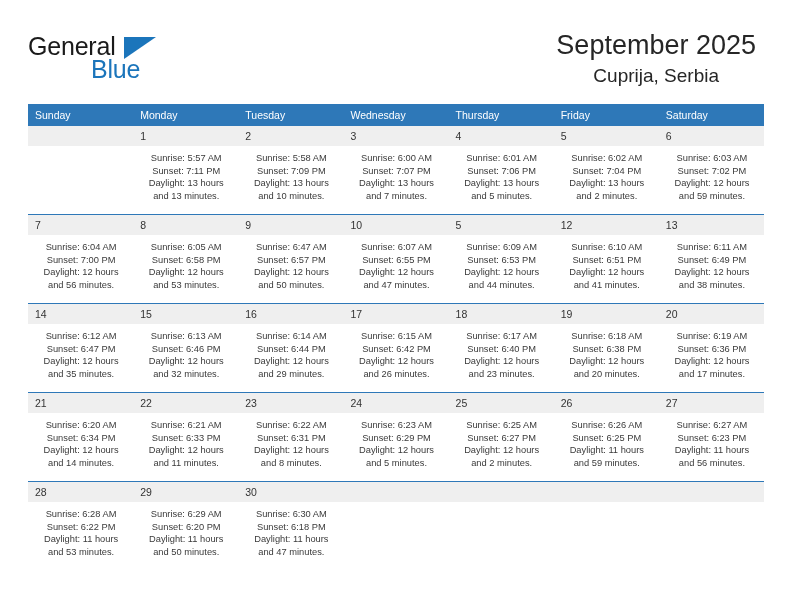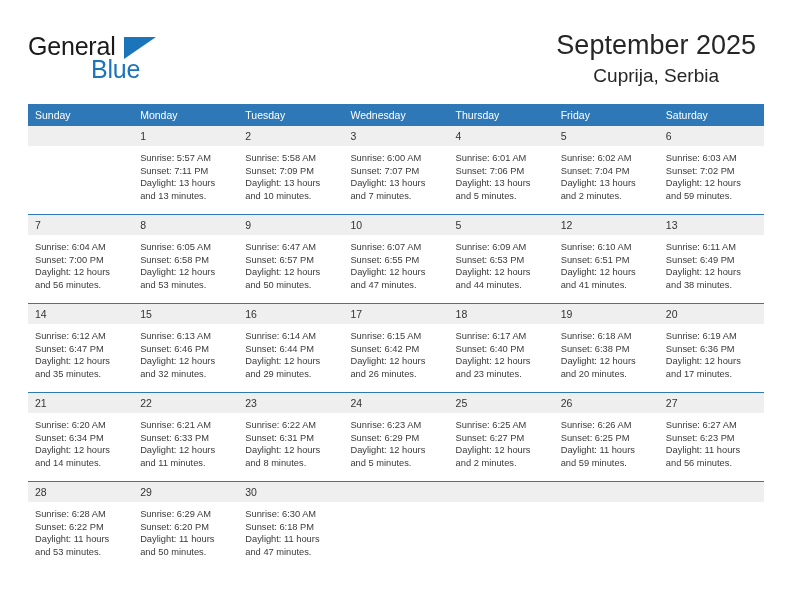--- a/index.html
+++ b/index.html
@@ -129,20 +129,21 @@
     height: 12px;
   }
   .daynum.empty {
     color: transparent;
   }
   .info {
     padding: 6px 6px 0 7px;
     font-size: 9.3px;
     color: #3a3a3a;
     line-height: 12.6px;
+    text-align: center;
   }
   .info div {
     white-space: nowrap;
   }
 </style>
 </head>
 <body>
 
 <div class="page">
 

